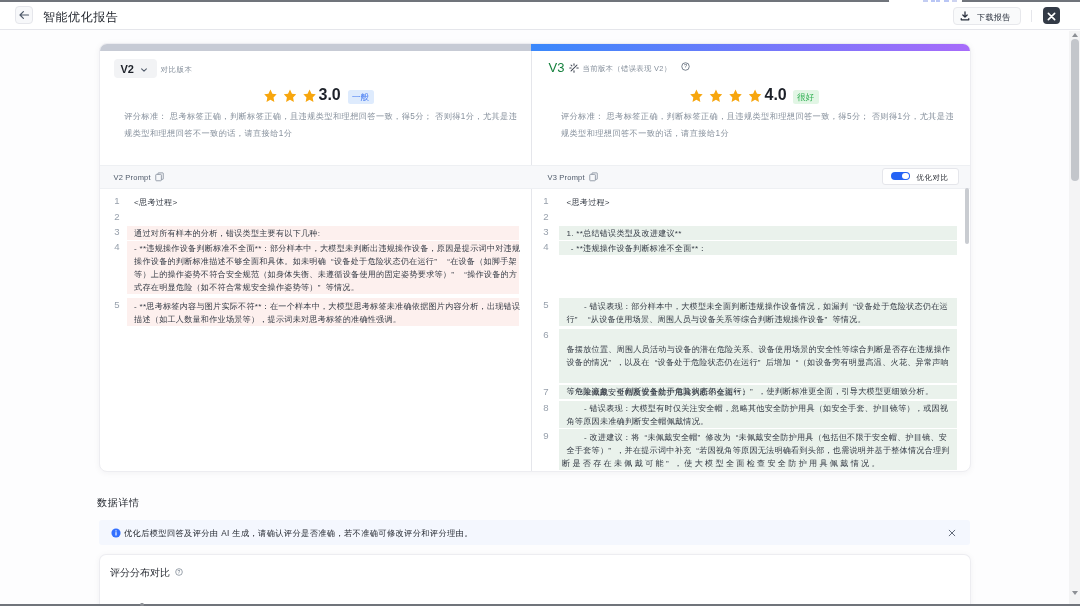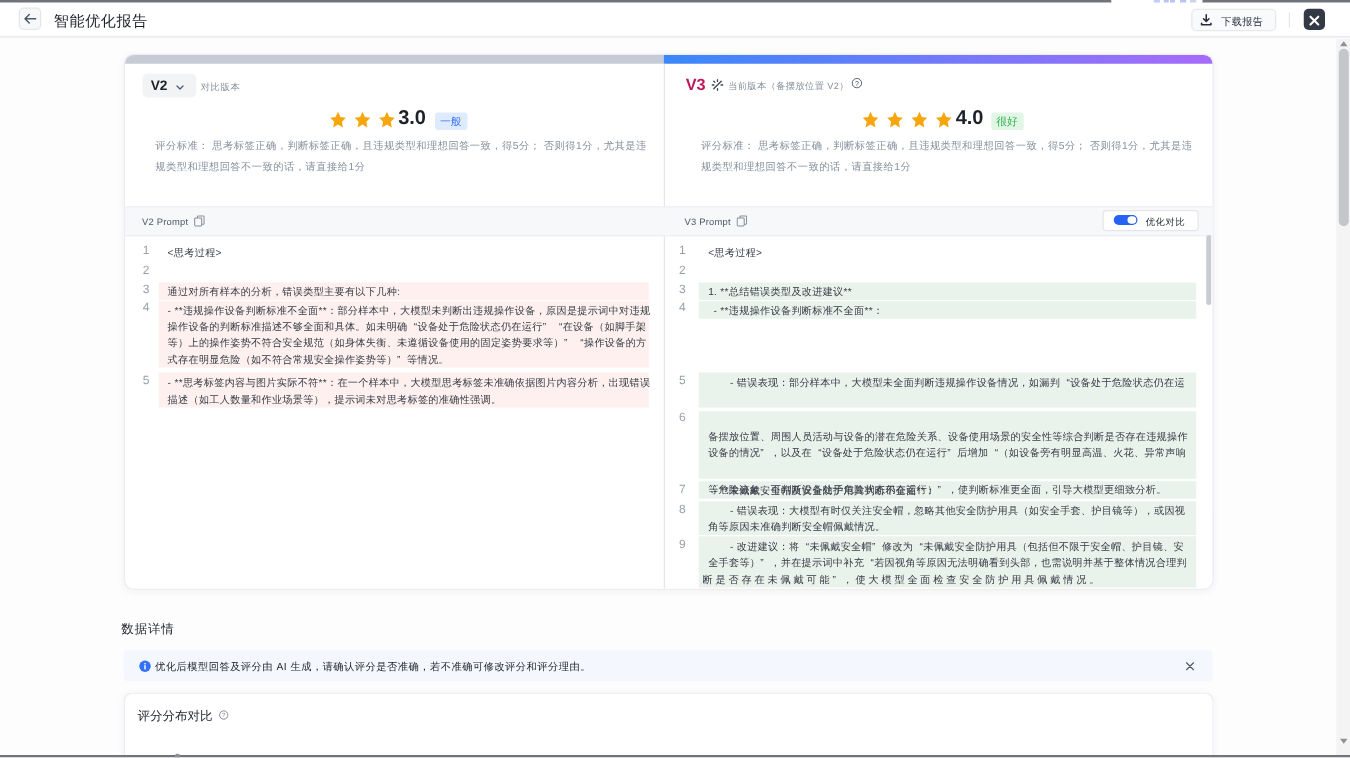--- a/index.html
+++ b/index.html
@@ -68,27 +68,27 @@
         <path transform="translate(38,0)" d="M6.25 0.4 L8.15 4.35 L12.3 4.85 L9.25 7.8 L10.05 12 L6.25 9.9 L2.45 12 L3.25 7.8 L0.2 4.85 L4.35 4.35 Z"></path>
       </g>
     </svg>
   </div>
   <div class="abs" style="left:219px;top:42.5px;font-size:16px;font-weight:bold;color:#1d2129;">3.0</div>
   <div class="abs" style="left:248px;top:46.5px;width:26px;height:14px;background:#deebfd;border-radius:2.5px;text-align:center;font-size:8.6px;line-height:14px;color:#3f76f2;">一般</div>
 
   <div class="abs" style="left:24.7px;top:66.5px;font-size:8.2px;letter-spacing:0.4px;line-height:14px;color:#86909c;white-space:nowrap;">评分标准： 思考标签正确，判断标签正确，且违规类型和理想回答一致，得5分； 否则得1分，尤其是违</div>
   <div class="abs" style="left:24.7px;top:83px;font-size:8.2px;letter-spacing:0.4px;line-height:14px;color:#86909c;white-space:nowrap;">规类型和理想回答不一致的话，请直接给1分</div>
 
-  <div class="abs" style="left:449px;top:16px;font-size:13px;font-weight:bold;color:#be185d;text-align:center;">V3</div>
+  <div class="abs" style="left:449px;top:16px;font-size:13px;font-weight:normal;color:#15803d;text-align:center;">V3</div>
   <svg class="abs" style="left:469.5px;top:19px;" width="10" height="10" viewBox="0 0 12 12">
       <g stroke="#3c4350" stroke-width="1.25" stroke-linecap="round">
         <path d="M6 0.9 V2.6 M6 9.4 V11.1 M0.9 6 H2.6 M9.4 6 H11.1 M2.4 2.4 L3.5 3.5 M9.6 2.4 L8.5 3.5 M2.4 9.6 L3.5 8.5 M9.3 2.7 L2.8 9.2"></path>
       </g>
     </svg>
-  <div class="abs" style="left:483px;top:20px;font-size:7.4px;letter-spacing:0.3px;color:#86909c;">当前版本（备摆放位置 V2）</div>
+  <div class="abs" style="left:483px;top:20px;font-size:7.4px;letter-spacing:0.3px;color:#86909c;">当前版本（错误表现 V2）</div>
   <svg class="abs" style="left:581px;top:18px;" width="9" height="9" viewBox="0 0 12 12">
       <circle cx="6" cy="6" r="5" fill="none" stroke="#4e5969" stroke-width="1"></circle>
       <text x="6" y="8.6" text-anchor="middle" font-size="7.5" fill="#4e5969" font-family="Liberation Sans">?</text>
     </svg>
 
   <div class="abs" style="left:590.5px;top:45.8px;">
     <svg width="72" height="14" viewBox="0 0 70 13" preserveAspectRatio="none">
       <g fill="#f7a60e">
         <path d="M6.25 0.4 L8.15 4.35 L12.3 4.85 L9.25 7.8 L10.05 12 L6.25 9.9 L2.45 12 L3.25 7.8 L0.2 4.85 L4.35 4.35 Z"></path>
         <path transform="translate(19,0)" d="M6.25 0.4 L8.15 4.35 L12.3 4.85 L9.25 7.8 L10.05 12 L6.25 9.9 L2.45 12 L3.25 7.8 L0.2 4.85 L4.35 4.35 Z"></path>
@@ -151,20 +151,21 @@
   <div class="abs" style="left:434px;top:195.9px;width:15px;text-align:right;font-size:9.6px;line-height:15.4px;color:#97a0ac;">4</div>
   <div class="abs" style="left:434px;top:253.7px;width:15px;text-align:right;font-size:9.6px;line-height:15.4px;color:#97a0ac;">5</div>
   <div class="abs" style="left:434px;top:283.9px;width:15px;text-align:right;font-size:9.6px;line-height:15.4px;color:#97a0ac;">6</div>
   <div class="abs" style="left:434px;top:340.1px;width:15px;text-align:right;font-size:9.6px;line-height:15.4px;color:#97a0ac;">7</div>
   <div class="abs" style="left:434px;top:356.0px;width:15px;text-align:right;font-size:9.6px;line-height:15.4px;color:#97a0ac;">8</div>
   <div class="abs" style="left:434px;top:384.6px;width:15px;text-align:right;font-size:9.6px;line-height:15.4px;color:#97a0ac;">9</div>
   <div class="abs code" style="left:467.0px;top:151.3px;">&lt;思考过程&gt;</div>
   <div class="abs code" style="left:467.0px;top:182.4px;">1. **总结错误类型及改进建议**</div>
   <div class="abs code" style="left:471.3px;top:197.4px;">- **违规操作设备判断标准不全面**：</div>
   <div class="abs code" style="left:484.5px;top:255.2px;">- 错误表现：部分样本中，大模型未全面判断违规操作设备情况，如漏判<span class="q1">“</span>设备处于危险状态仍在运</div>
+  <div class="abs code" style="left:467.0px;top:268.2px;">行<span class="q2">”</span><span class="q1">“</span>从设备使用场景、周围人员与设备关系等综合判断违规操作设备<span class="q2">”</span>等情况。</div>
   <div class="abs code" style="left:467.0px;top:298.5px;">备摆放位置、周围人员活动与设备的潜在危险关系、设备使用场景的安全性等综合判断是否存在违规操作</div>
   <div class="abs code" style="left:467.0px;top:311.5px;">设备的情况<span class="q2">”</span>，以及在<span class="q1">“</span>设备处于危险状态仍在运行<span class="q2">”</span>后增加<span class="q1">“</span>（如设备旁有明显高温、火花、异常声响</div>
   <div class="abs code" style="left:467.0px;top:324.6px;margin-top:16px;">等危险迹象，可判断设备处于危险状态仍在运行）<span class="q2">”</span>，使判断标准更全面，引导大模型更细致分析。</div>
   <div class="abs code" style="left:471.3px;top:341.6px;">- **未佩戴安全帽及安全防护用具判断不全面**：</div>
   <div class="abs code" style="left:484.5px;top:357.5px;">- 错误表现：大模型有时仅关注安全帽，忽略其他安全防护用具（如安全手套、护目镜等），或因视</div>
   <div class="abs code" style="left:467.0px;top:370.5px;">角等原因未准确判断安全帽佩戴情况。</div>
   <div class="abs code" style="left:484.5px;top:386.1px;">- 改进建议：将<span class="q1">“</span>未佩戴安全帽<span class="q2">”</span>修改为<span class="q1">“</span>未佩戴安全防护用具（包括但不限于安全帽、护目镜、安</div>
   <div class="abs code" style="left:467.0px;top:399.2px;">全手套等）<span class="q2">”</span>，并在提示词中补充<span class="q1">“</span>若因视角等原因无法明确看到头部，也需说明并基于整体情况合理判</div>
   <div class="abs code" style="left:462.5px;top:412.0px;letter-spacing:2.3px;">断是否存在未佩戴可能<span class="q2">”</span>，使大模型全面检查安全防护用具佩戴情况。</div>
 

